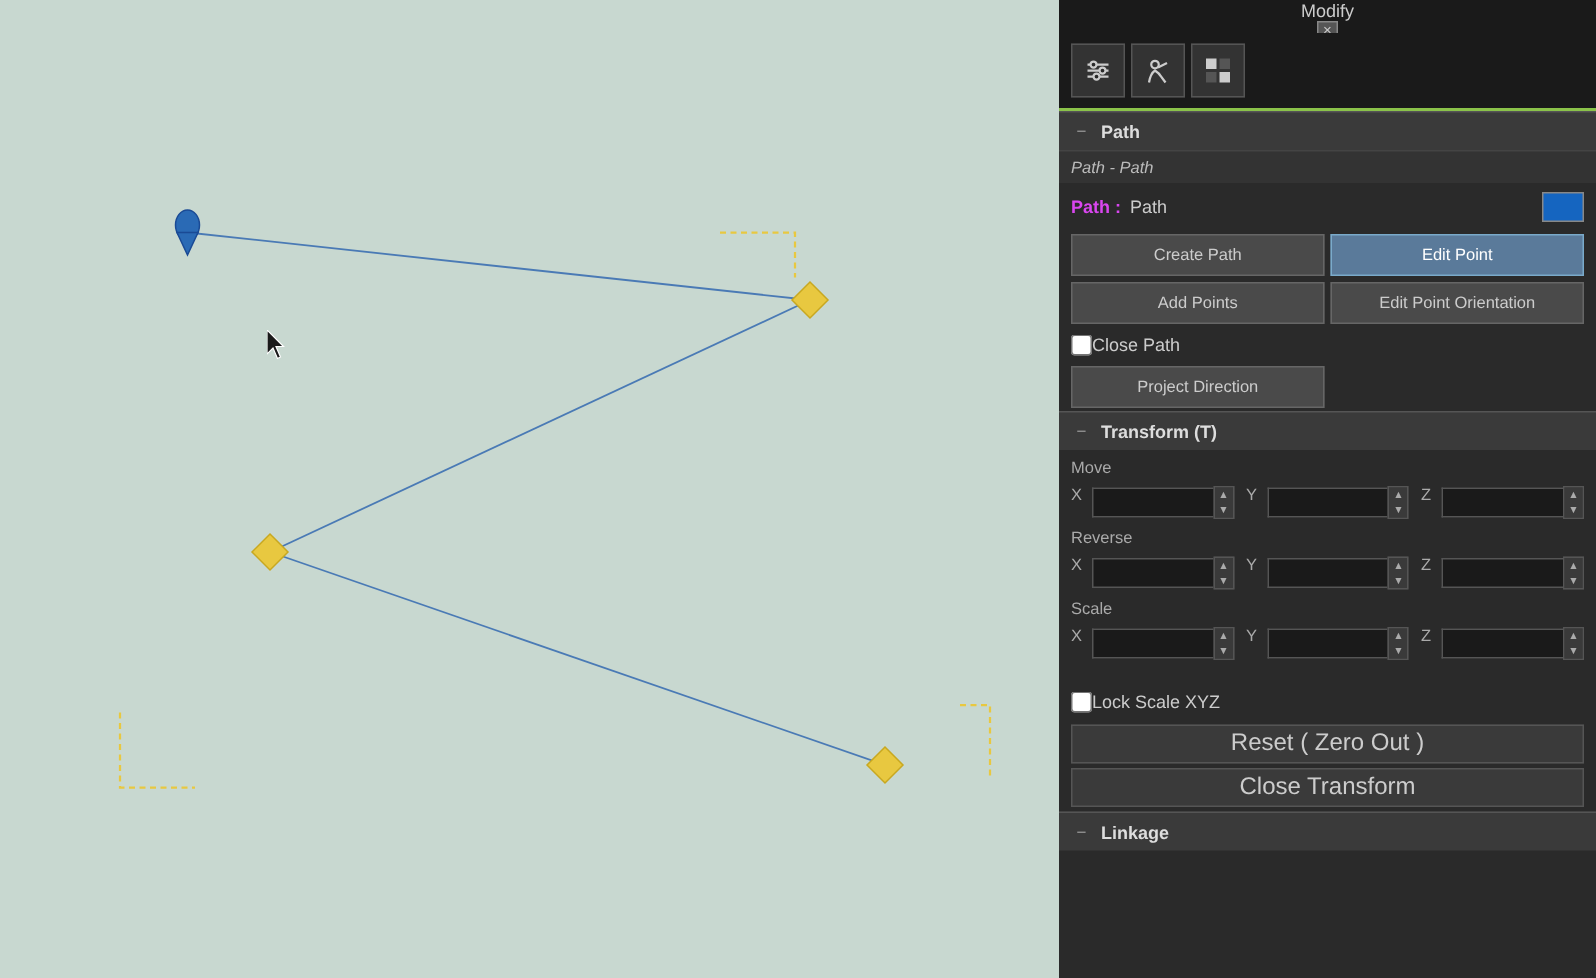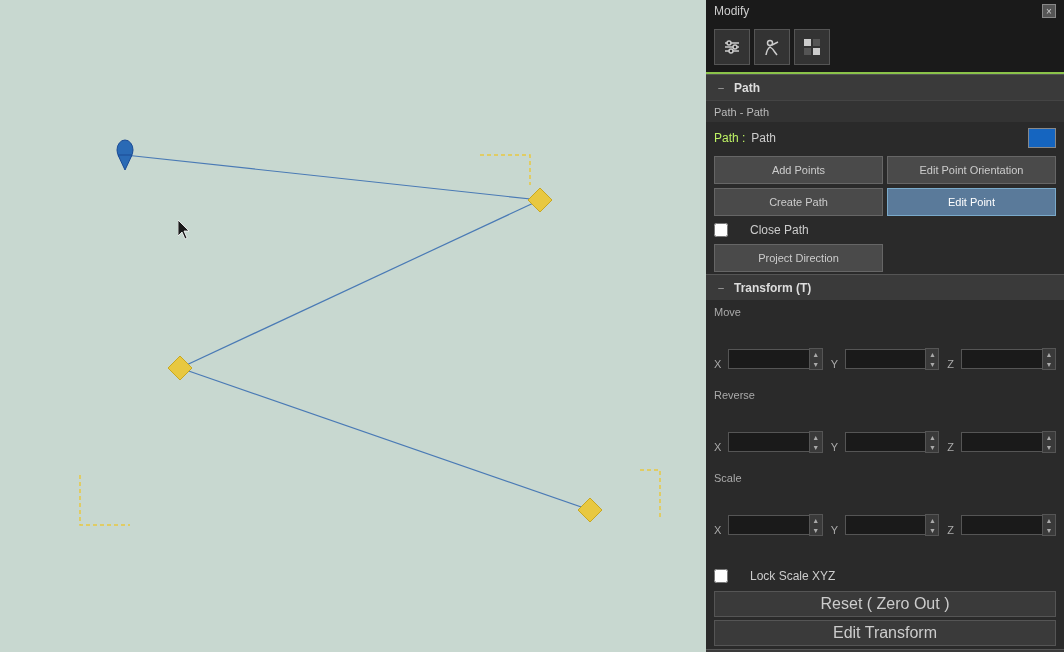--- a/index.html
+++ b/index.html
@@ -27,20 +27,21 @@
 
     
     #title-bar {
       background: #1a1a1a;
       height: 22px;
       display: flex;
       align-items: center;
       justify-content: space-between;
       padding: 0 8px;
       flex-shrink: 0;
+      flex-direction: column;
     }
 
     #title-bar span {
       color: #ccc;
       font-size: 12px;
     }
 
     #close-btn {
       width: 14px;
       height: 14px;
@@ -112,22 +113,23 @@
     }
 
     #path-row {
       display: flex;
       align-items: center;
       padding: 6px 8px;
       gap: 6px;
     }
 
     #path-label {
-      color: #bef264;
+      color: #d946ef;
       font-size: 12px;
+      font-weight: bold;
     }
 
     #path-name {
       color: #ccc;
       font-size: 12px;
       flex: 1;
     }
 
     #path-color-swatch {
       width: 28px;
@@ -155,43 +157,43 @@
       align-items: center;
       justify-content: center;
     }
     .panel-btn.active { background: #5a7a9a; border-color: #7aaaca; color: #fff; }
 
     
     .checkbox-row {
       display: flex;
       align-items: center;
       padding: 5px 8px;
-      gap: 22px;
+      gap: 0;
     }
 
     .checkbox-row input[type="checkbox"] {
       width: 14px;
       height: 14px;
       accent-color: #555;
     }
 
     .checkbox-row label {
       color: #ccc;
       font-size: 12px;
     }
 
     
     #transform-section {
       flex-shrink: 0;
     }
 
     .transform-row {
       display: flex;
-      align-items: flex-end;
-      padding: 15px 8px;
+      align-items: flex-start;
+      padding: 3px 8px;
       gap: 4px;
     }
 
     .transform-label {
       color: #aaa;
       font-size: 11px;
       width: 40px;
     }
 
     .axis-label {
@@ -342,38 +344,38 @@
       </svg>
     </div>
   </div>
 
   <div id="path-section">
     <div class="section-header">
       <span class="collapse-btn">–</span>
       <span class="section-title">Path</span>
     </div>
 
-    <div style="background:#333; height:22px; display:flex; align-items:center; padding:0 8px; border-top:1px solid #444; flex-shrink:0;">
+    <div style="background:#333; height:22px; display:flex; align-items:center; padding:0 8px; border-top:1px solid #444; flex-shrink:0;font-style:italic;">
       <span style="color:#bbb; font-size:11px;">Path - Path</span>
     </div>
 
     <div id="path-row">
       <span id="path-label">Path :</span>
       <span id="path-name">Path</span>
       <div id="path-color-swatch" style="background: #1565c0;"></div>
     </div>
 
     <div class="btn-grid">
+      <button class="panel-btn">Create Path</button>
+      <button class="panel-btn active">Edit Point</button>
+    </div>
+
+    <div class="btn-grid">
       <button class="panel-btn">Add Points</button>
       <button class="panel-btn">Edit Point Orientation</button>
-    </div>
-
-    <div class="btn-grid">
-      <button class="panel-btn">Create Path</button>
-      <button class="panel-btn active">Edit Point</button>
     </div>
 
     <div class="checkbox-row">
       <input type="checkbox" id="close-path-cb" style="">
       <label for="close-path-cb">Close Path</label>
     </div>
 
     <div class="btn-grid">
       <button class="panel-btn">Project Direction</button>
     </div>
@@ -475,21 +477,21 @@
         </div>
       </div>
     </div>
 
     <div class="checkbox-row" style="margin-top:13px;">
       <input type="checkbox" id="lock-scale-cb" style="">
       <label for="lock-scale-cb">Lock Scale XYZ</label>
     </div>
 
     <button class="reset-btn">Reset ( Zero Out )</button>
-    <button class="reset-btn">Edit Transform</button>
+    <button class="reset-btn">Close Transform</button>
   </div>
 
   <div id="linkage-section">
     <div class="section-header">
       <span class="collapse-btn">–</span>
       <span class="section-title">Linkage</span>
     </div>
   </div>
 </div>
 

